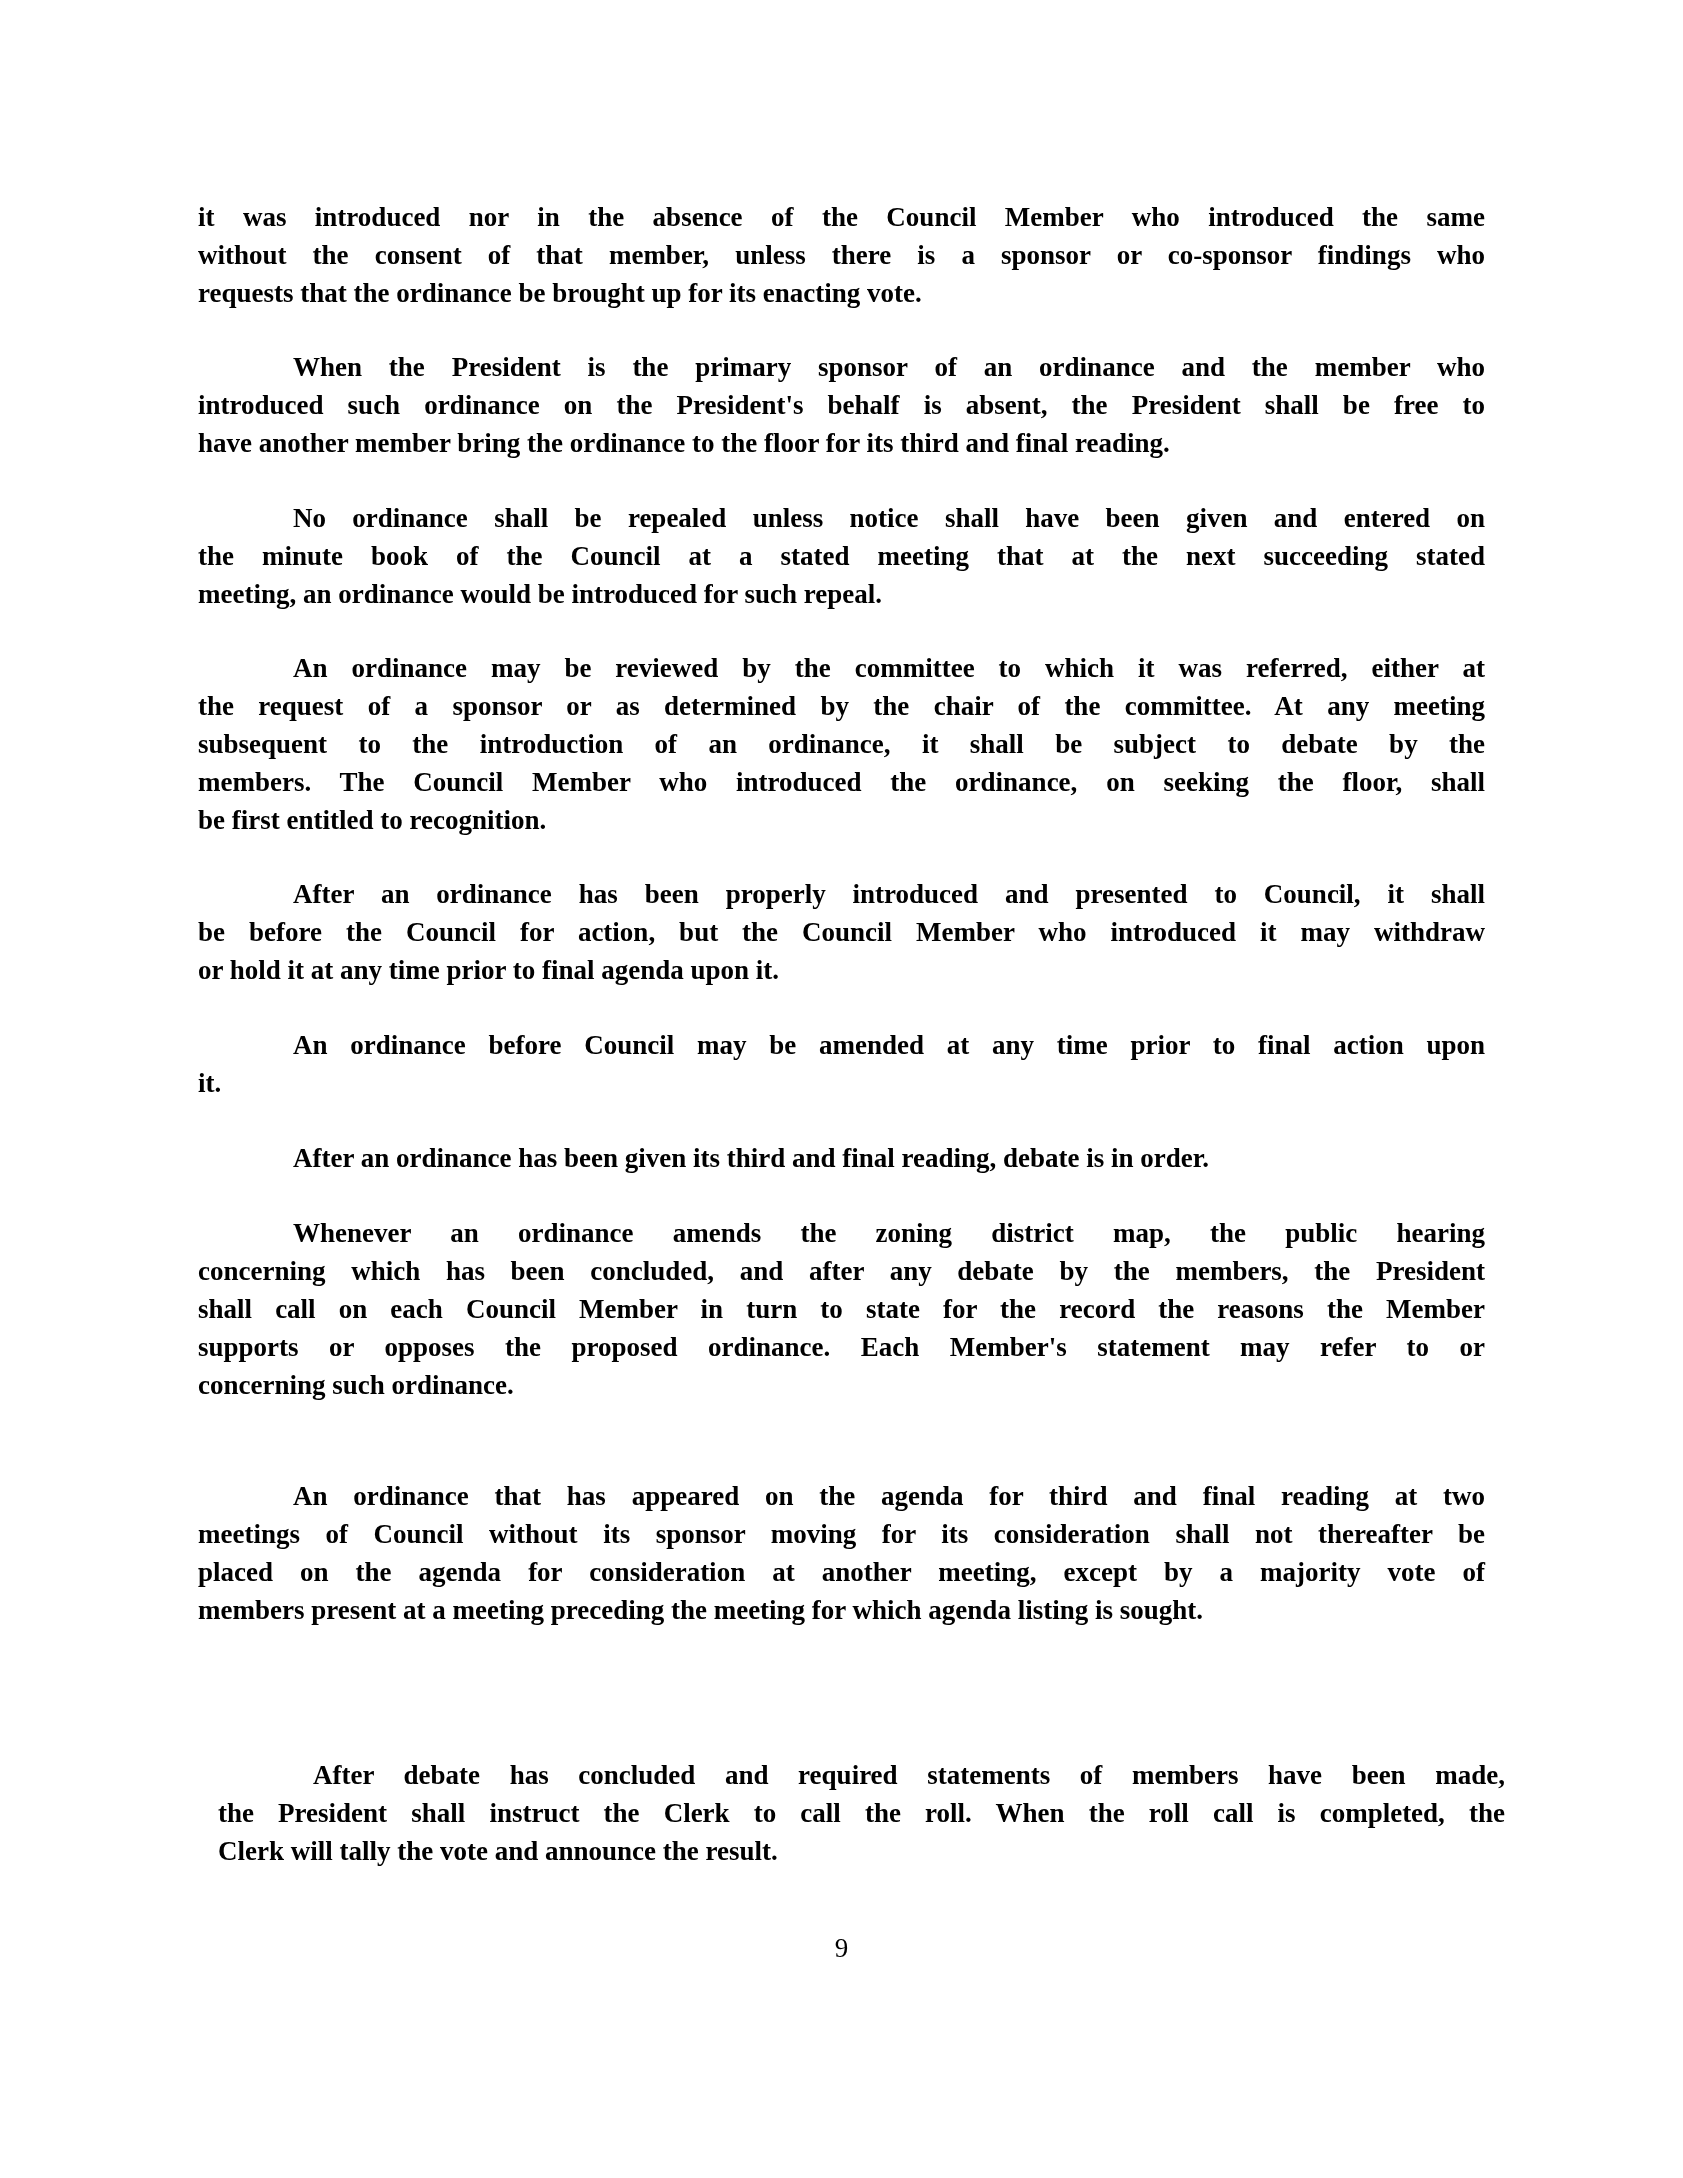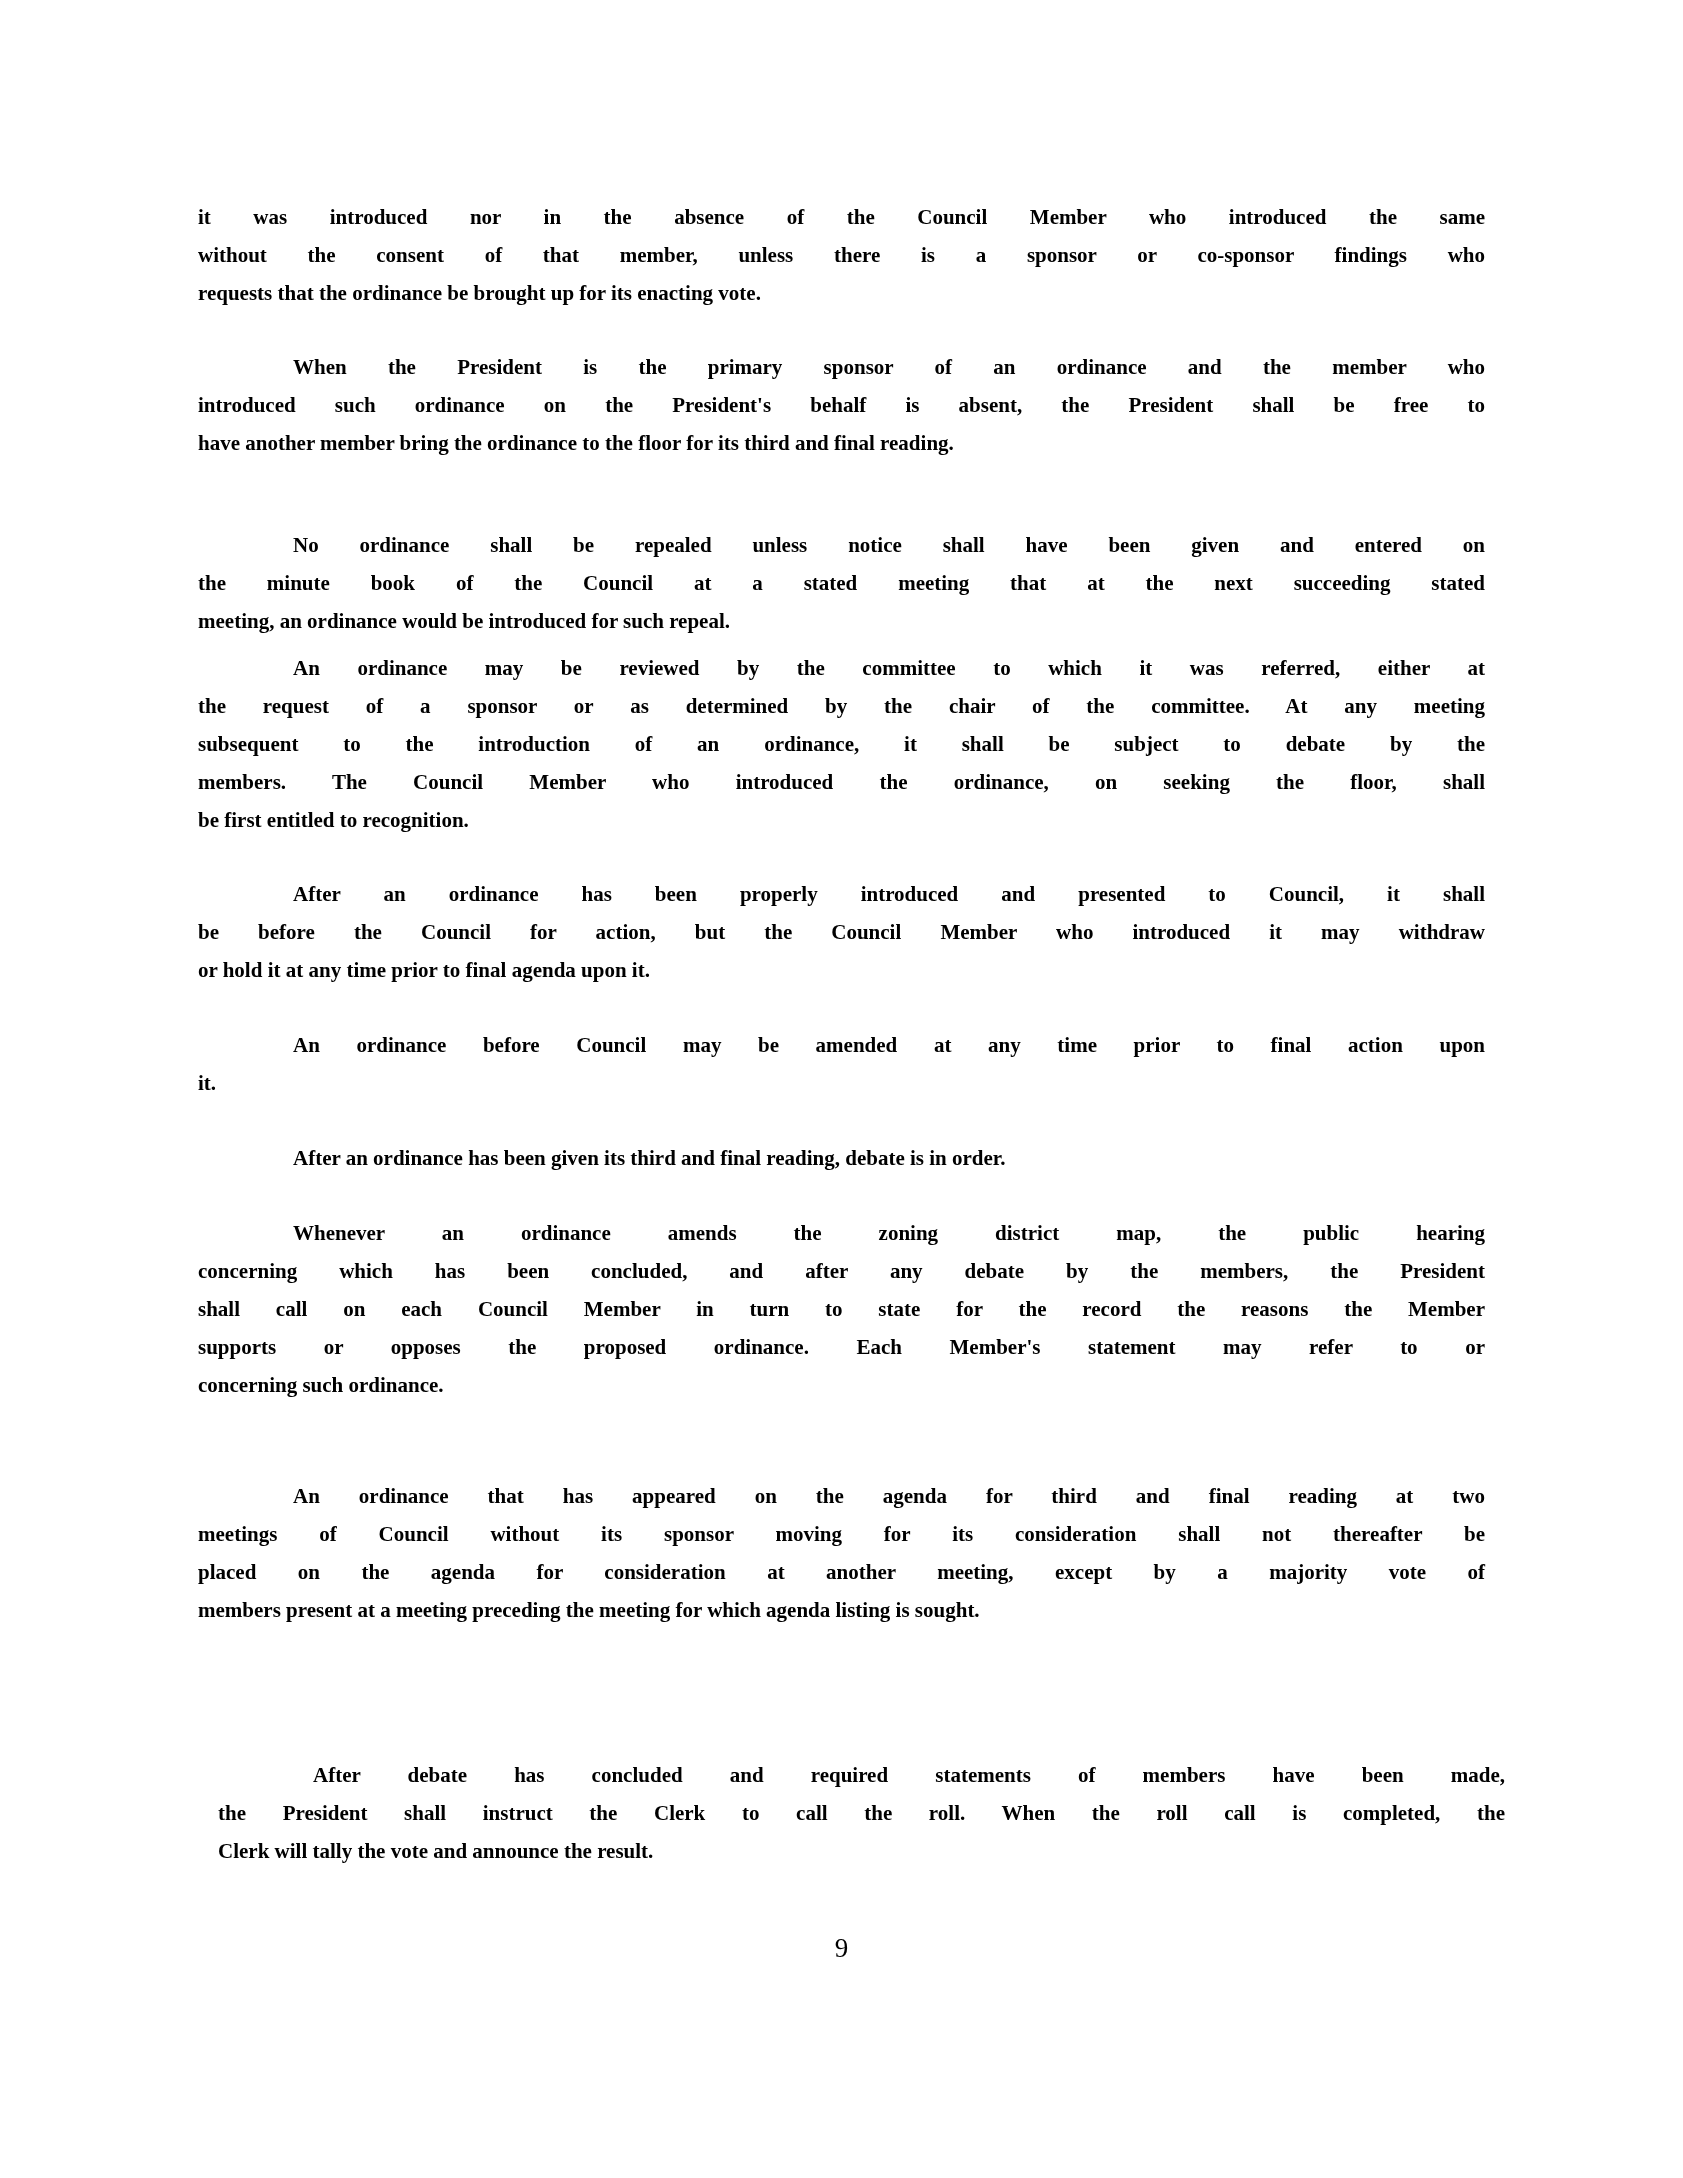--- a/index.html
+++ b/index.html
@@ -4,21 +4,21 @@
 <style>
   html, body { margin: 0; padding: 0; background: #ffffff; }
   body { width: 1683px; height: 2178px; position: relative; overflow: hidden; }
   .page {
     position: absolute; left: 0; top: 0; width: 1683px; height: 2178px; background: #ffffff;
   }
   .para { position: absolute; left: 198px; width: 1287px; }
   .line {
     display: block; height: 38px; line-height: 38px;
     font-family: "Liberation Serif", "DejaVu Serif", serif;
-    font-weight: bold; font-size: 21px; color: #000000;
+    font-weight: bold; font-size: 27px; color: #000000;
     white-space: nowrap; text-align: justify; text-align-last: justify;
     overflow: visible;
   }
   .line.last { text-align-last: left; }
   .line.indent { padding-left: 95px; }
   .page-number {
     position: absolute; top: 1929px; left: 0; width: 1683px; text-align: center;
     font-family: "Liberation Serif", "DejaVu Serif", serif; font-size: 27px; color: #000000;
     line-height: 38px;
   }
@@ -31,21 +31,21 @@
       <div class="para" style="top: 198px;">
         <span class="line">it was introduced nor in the absence of the Council Member who introduced the same</span>
         <span class="line">without the consent of that member, unless there is a sponsor or co-sponsor findings who</span>
         <span class="line last">requests that the ordinance be brought up for its enacting vote.</span>
       </div>
       <div class="para" style="top: 348px;">
         <span class="line indent">When the President is the primary sponsor of an ordinance and the member who</span>
         <span class="line">introduced such ordinance on the President's behalf is absent, the President shall be free to</span>
         <span class="line last">have another member bring the ordinance to the floor for its third and final reading.</span>
       </div>
-      <div class="para" style="top: 526px;">
+      <div class="para" style="top: 499px;">
         <span class="line indent">No ordinance shall be repealed unless notice shall have been given and entered on</span>
         <span class="line">the minute book of the Council at a stated meeting that at the next succeeding stated</span>
         <span class="line last">meeting, an ordinance would be introduced for such repeal.</span>
       </div>
       <div class="para" style="top: 649px;">
         <span class="line indent">An ordinance may be reviewed by the committee to which it was referred, either at</span>
         <span class="line">the request of a sponsor or as determined by the chair of the committee.  At any meeting</span>
         <span class="line">subsequent to the introduction of an ordinance, it shall be subject to debate by the</span>
         <span class="line">members. The Council Member who introduced the ordinance, on seeking the floor, shall</span>
         <span class="line last">be first entitled to recognition.</span>

